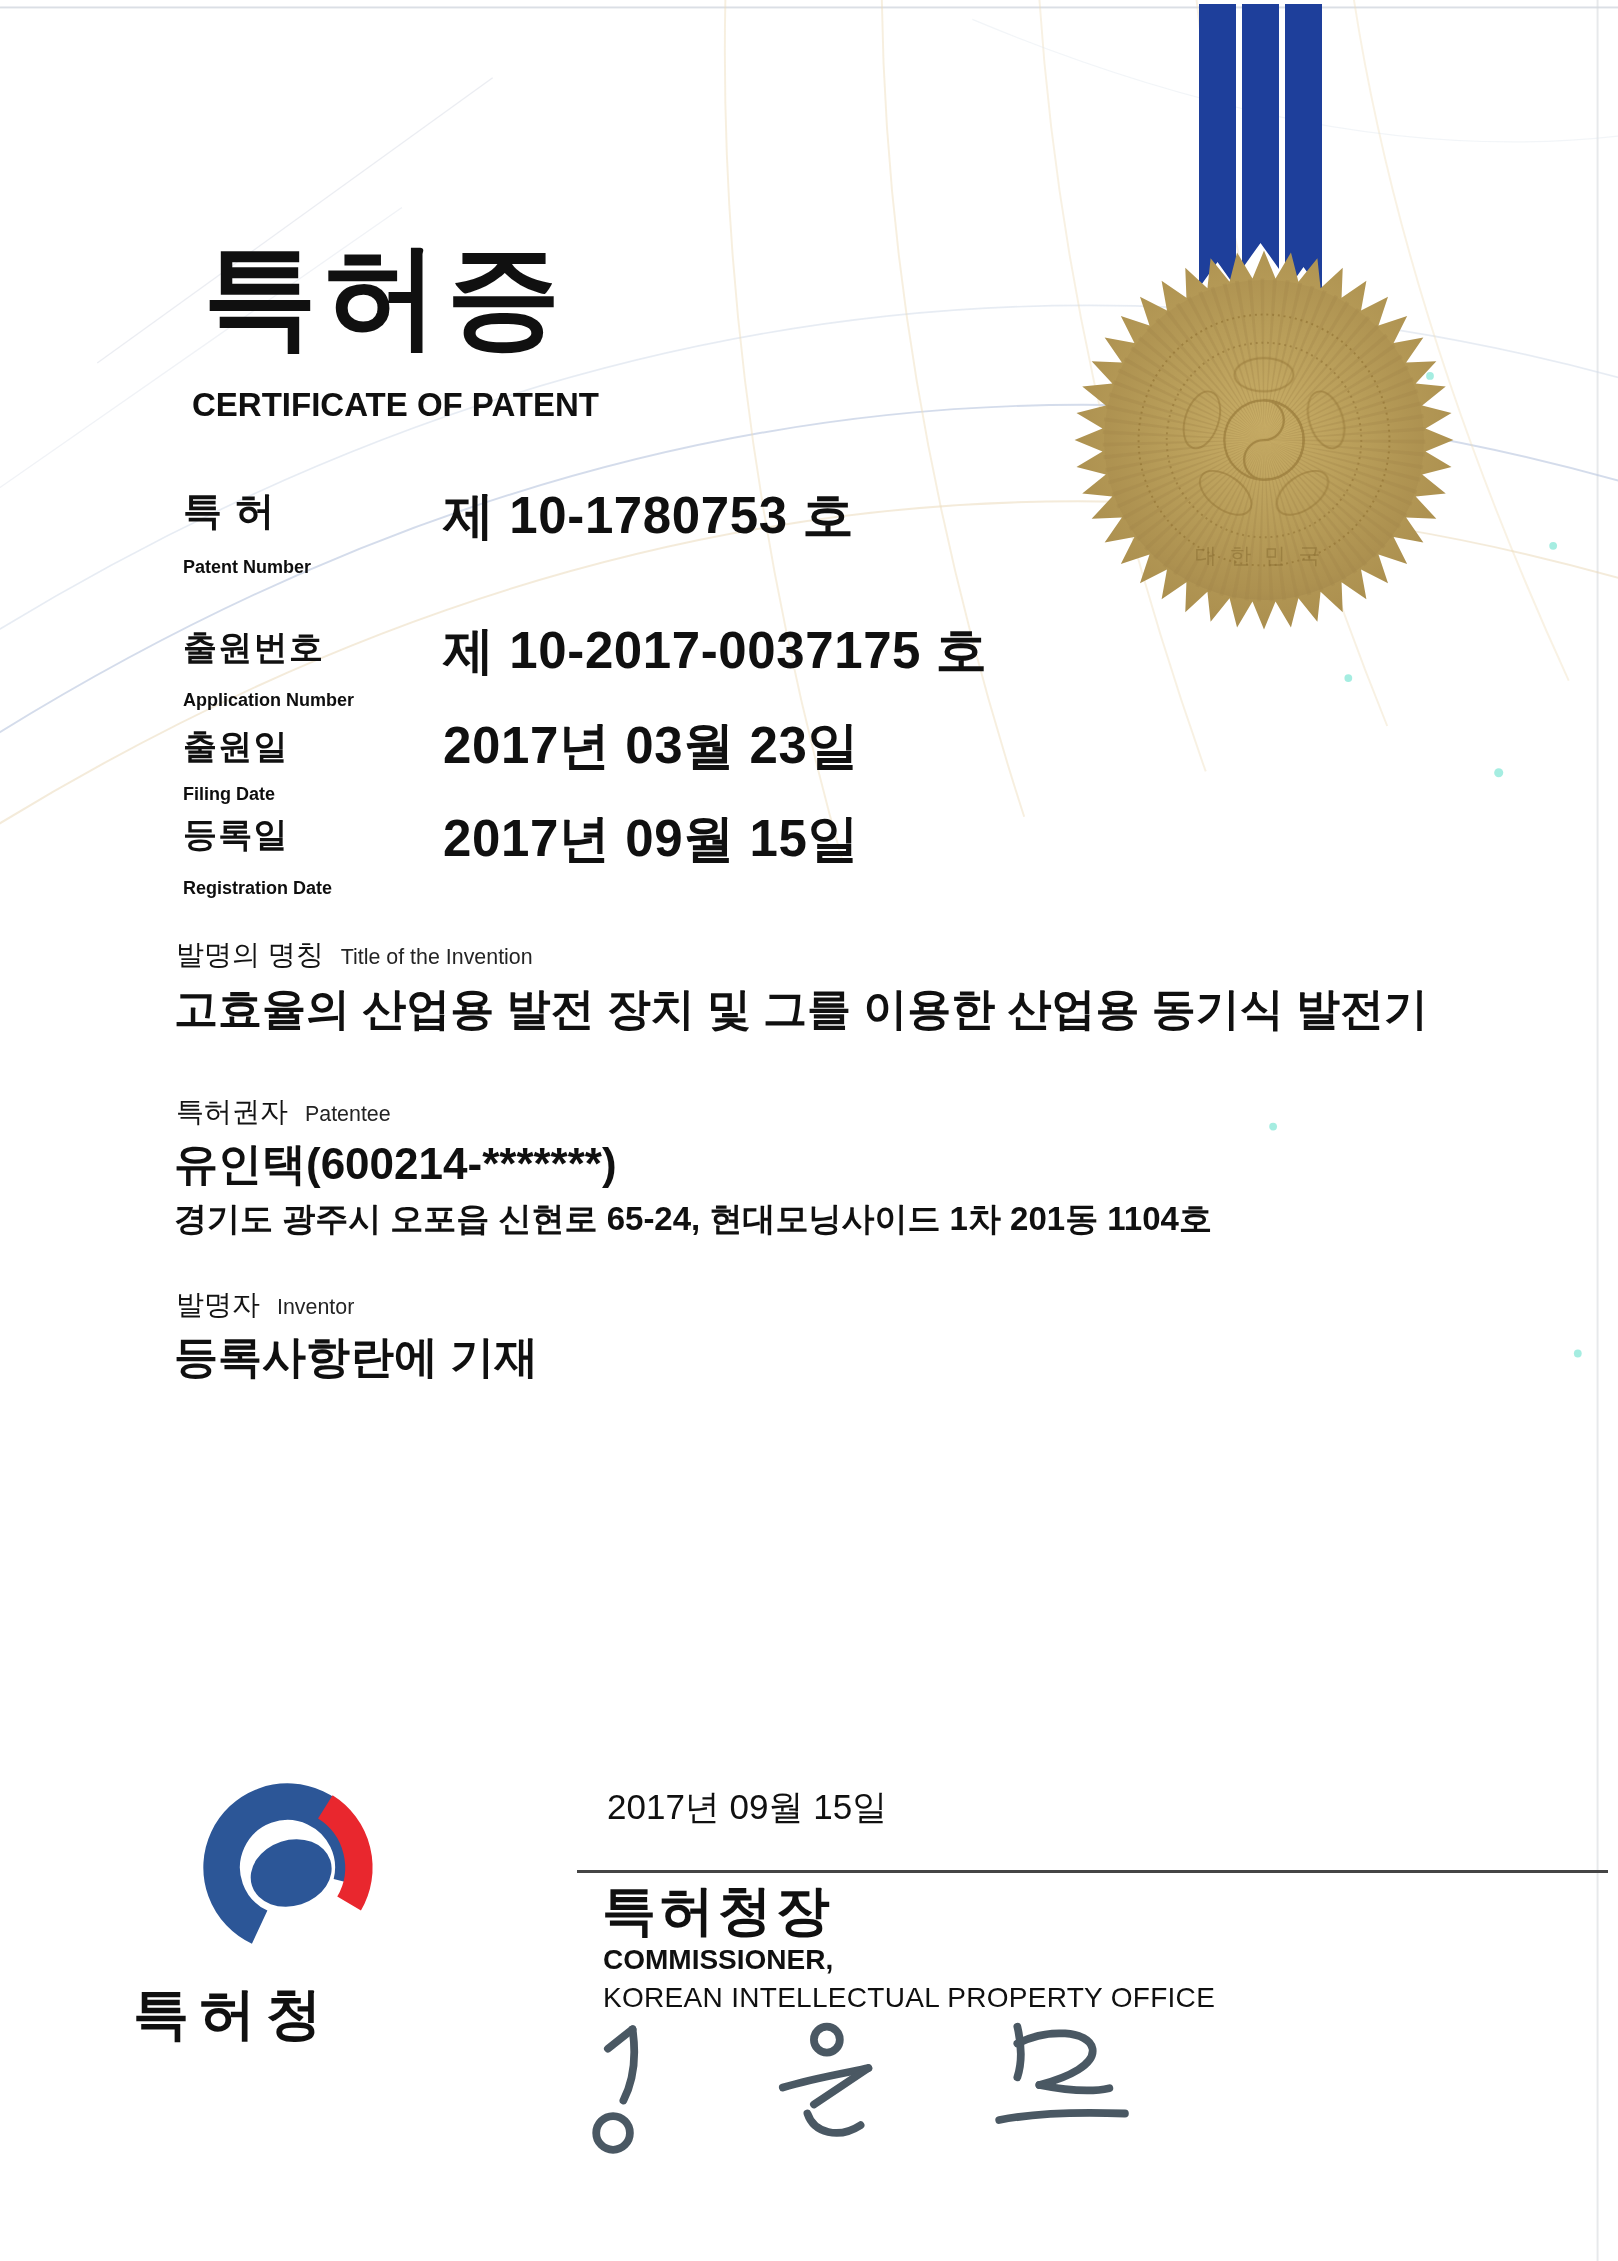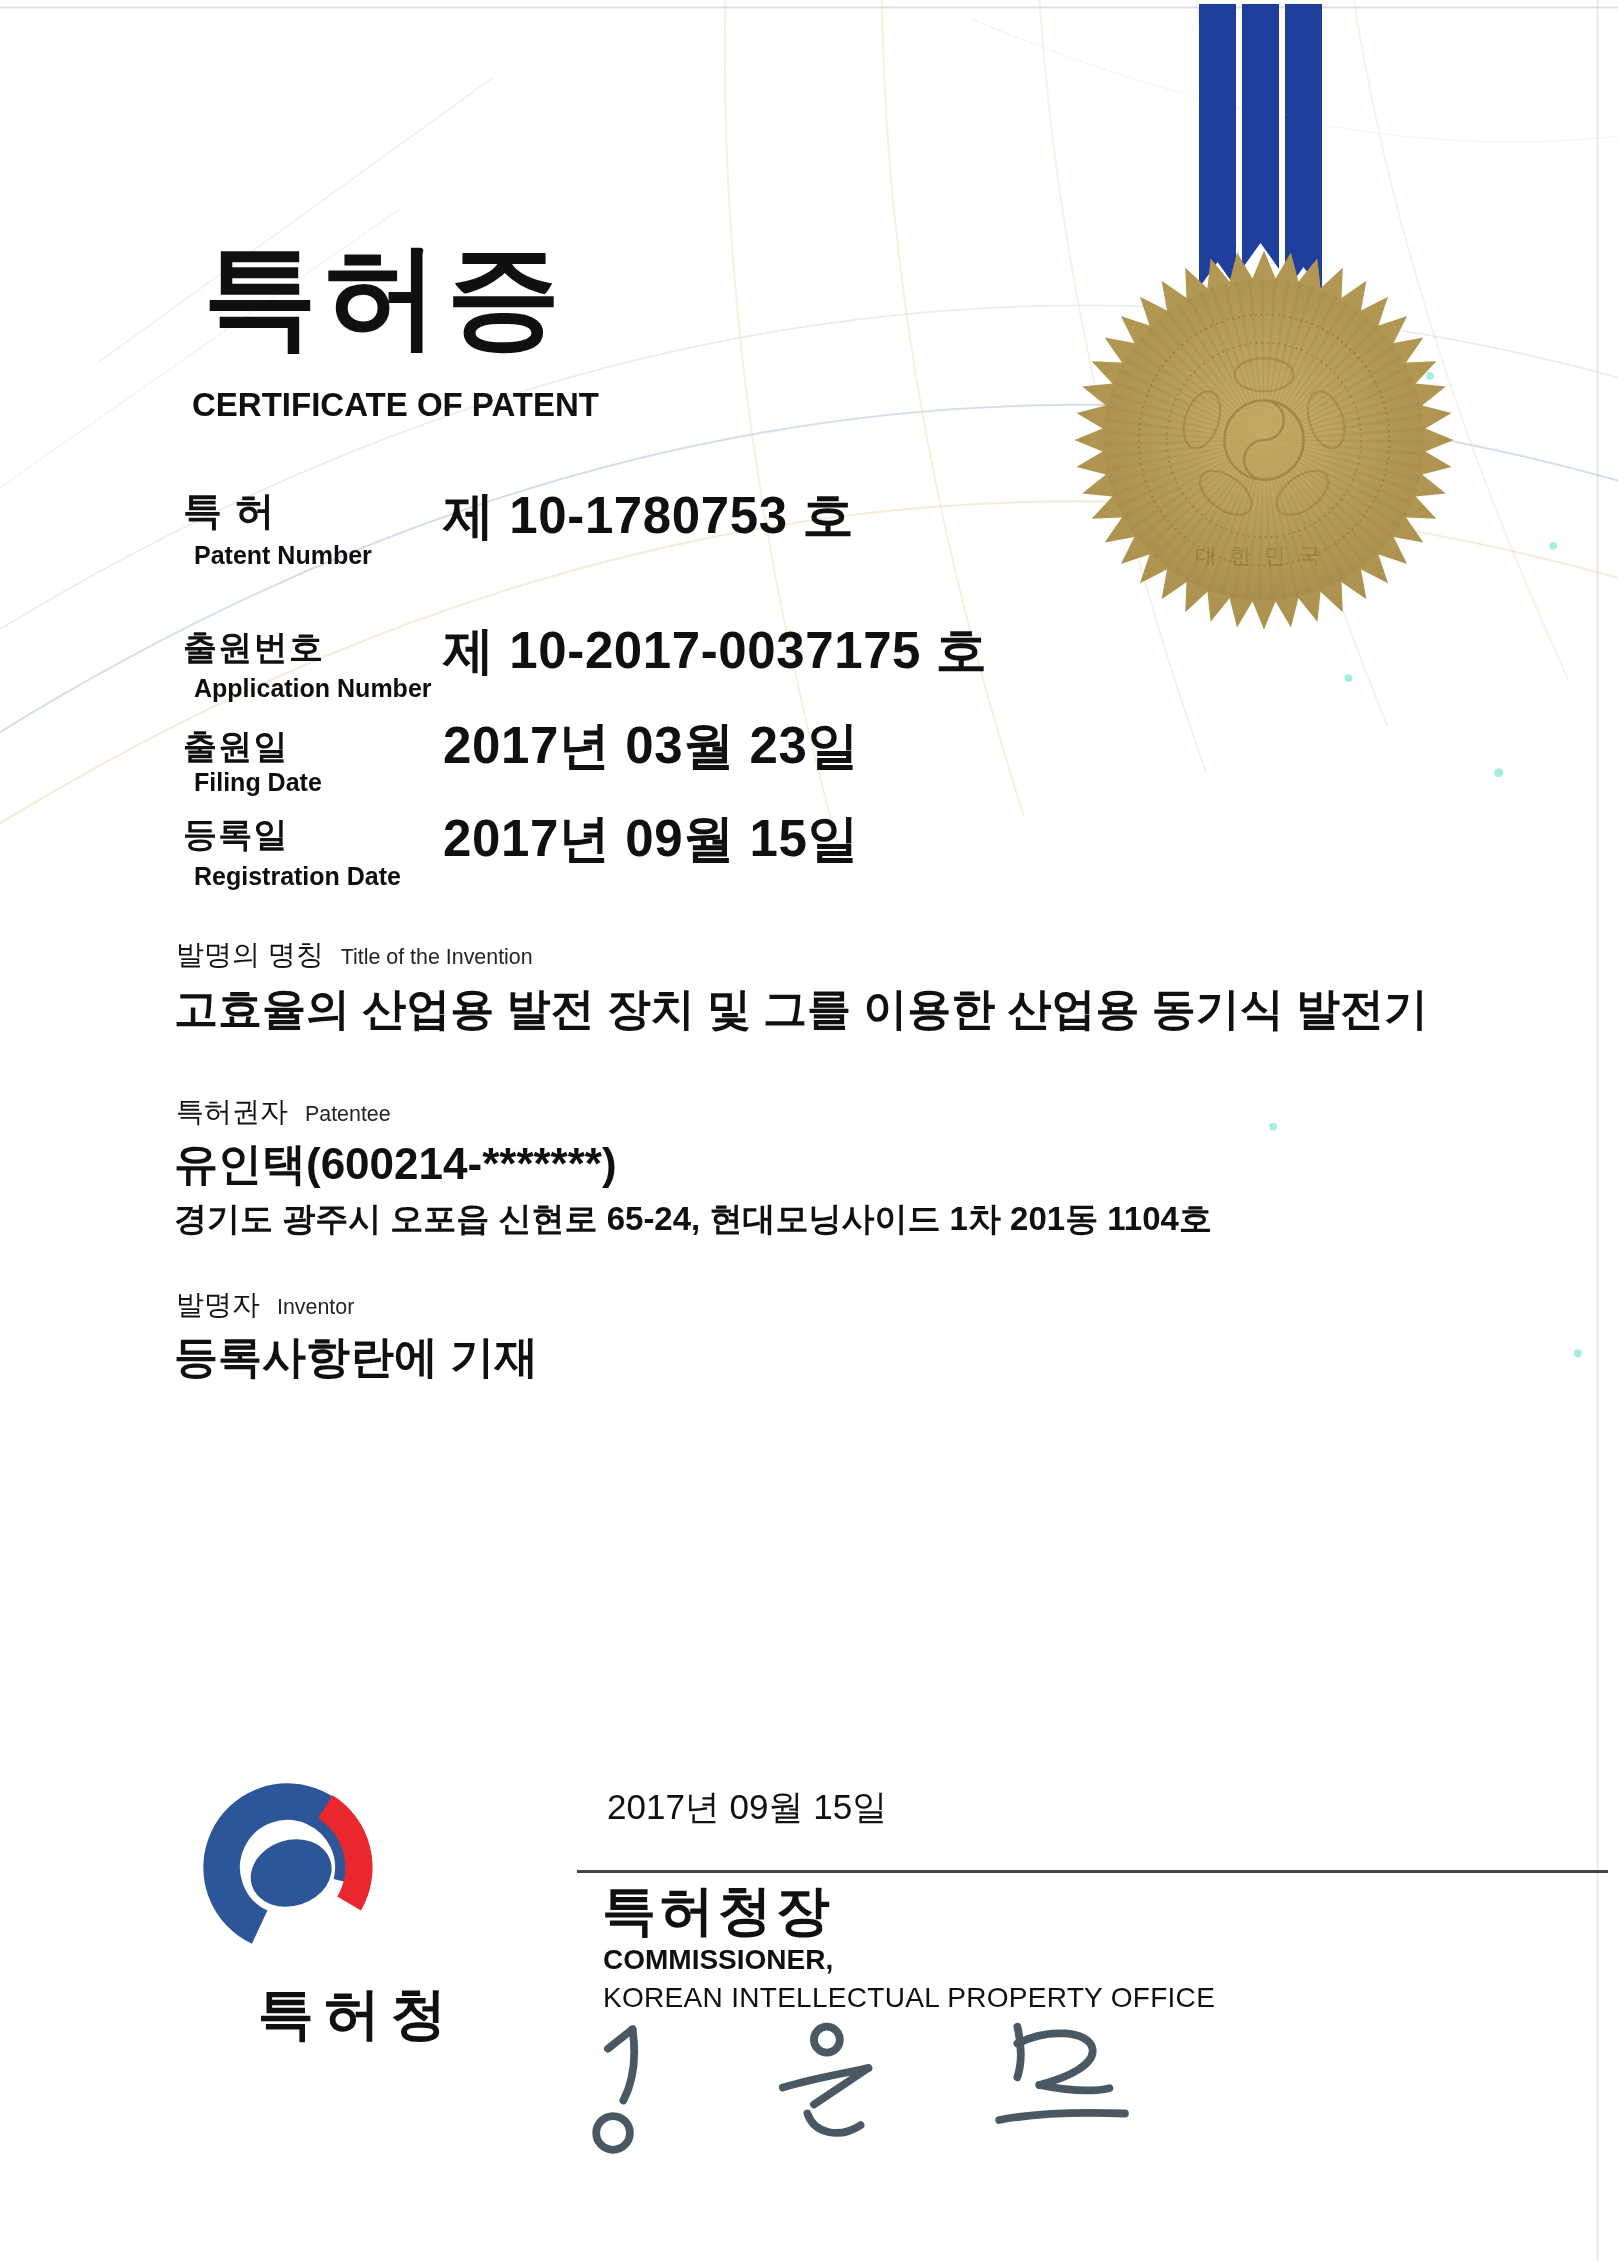--- a/index.html
+++ b/index.html
@@ -10,38 +10,38 @@
     color:#101010;
   }
   .abs{position:absolute;}
   .bg-deco{position:absolute;left:0;top:0;z-index:0;pointer-events:none;}
   
   .title-ko{left:203px;top:239px;font-size:114px;font-weight:800;letter-spacing:7.8px;line-height:1;}
   .title-en{left:192px;top:388px;font-size:33px;font-weight:700;letter-spacing:0px;line-height:1;}
   
   .f-label{left:183px;font-size:34px;font-weight:700;line-height:1;letter-spacing:1.3px;}
   .f-label.big{font-size:39px;}
-  .f-sub{left:194px;font-size:25px;font-weight:700;line-height:1;color:#0e0e0e;}
+  .f-sub{left:183px;font-size:18px;font-weight:700;line-height:1;color:#0e0e0e;margin-top:15px;}
   .f-value{left:443px;font-size:51px;font-weight:700;line-height:1;letter-spacing:0.6px;}
   
   .s-label{left:176px;font-size:28px;font-weight:500;line-height:1;color:#141414;}
   .s-label .en{font-size:21.4px;font-weight:400;color:#242424;margin-left:17px;letter-spacing:0;}
   .s-line{left:174px;font-size:44px;font-weight:700;line-height:1;letter-spacing:0px;}
   
   .st-ko{left:171px;top:1481px;width:1361px;font-size:40px;font-weight:700;line-height:1.22;letter-spacing:-0.6px;}
   .st-en{left:171px;top:1553px;width:1355px;font-size:31px;font-weight:700;line-height:1.40;letter-spacing:-0.3px;}
   
   .issue-date{left:607px;top:1789px;font-size:35px;font-weight:500;line-height:1;}
   .sig-rule{left:577px;top:1870px;width:1031px;height:2.6px;background:#454545;}
   .comm-ko{left:602px;top:1883px;font-size:54px;font-weight:800;line-height:1;letter-spacing:3.9px;}
   .comm-en1{left:603px;top:1946px;font-size:28px;font-weight:700;line-height:1;}
   .comm-en2{left:603px;top:1984px;font-size:28px;font-weight:400;line-height:1;letter-spacing:0.3px;}
   
   .agency-logo{left:196px;top:1776px;width:183px;height:183px;}
-  .agency-ko{left:133px;top:1986px;width:324px;text-align:right;font-size:56px;font-weight:700;letter-spacing:10.4px;line-height:1;}
+  .agency-ko{left:133px;top:1986px;width:324px;text-align:left;font-size:56px;font-weight:700;letter-spacing:10.4px;line-height:1;}
   .agency-en{left:107px;top:2059px;width:376px;text-align:center;font-size:29px;font-weight:600;line-height:1.22;color:#161616;}
   
   .ribbon{left:1199px;top:3.9px;width:123px;height:292px;z-index:1;display:flex;justify-content:space-between;}
   .ribbon .stripe{width:37px;background:#1e3f9b;clip-path:polygon(0 0,100% 0,100% 100%,50% calc(100% - 26px),0 100%);}
   .ribbon .stripe.s1{height:284px;}
   .ribbon .stripe.s2{height:265px;}
   .ribbon .stripe.s3{height:289px;}
   .seal{left:1072px;top:248px;width:384px;height:384px;z-index:2;}
   .signature{left:569px;top:2015px;width:622px;height:162px;z-index:2;}
   .sr{position:absolute;width:0.6px;height:0.6px;overflow:hidden;clip:rect(0 0 0 0);white-space:nowrap;}

